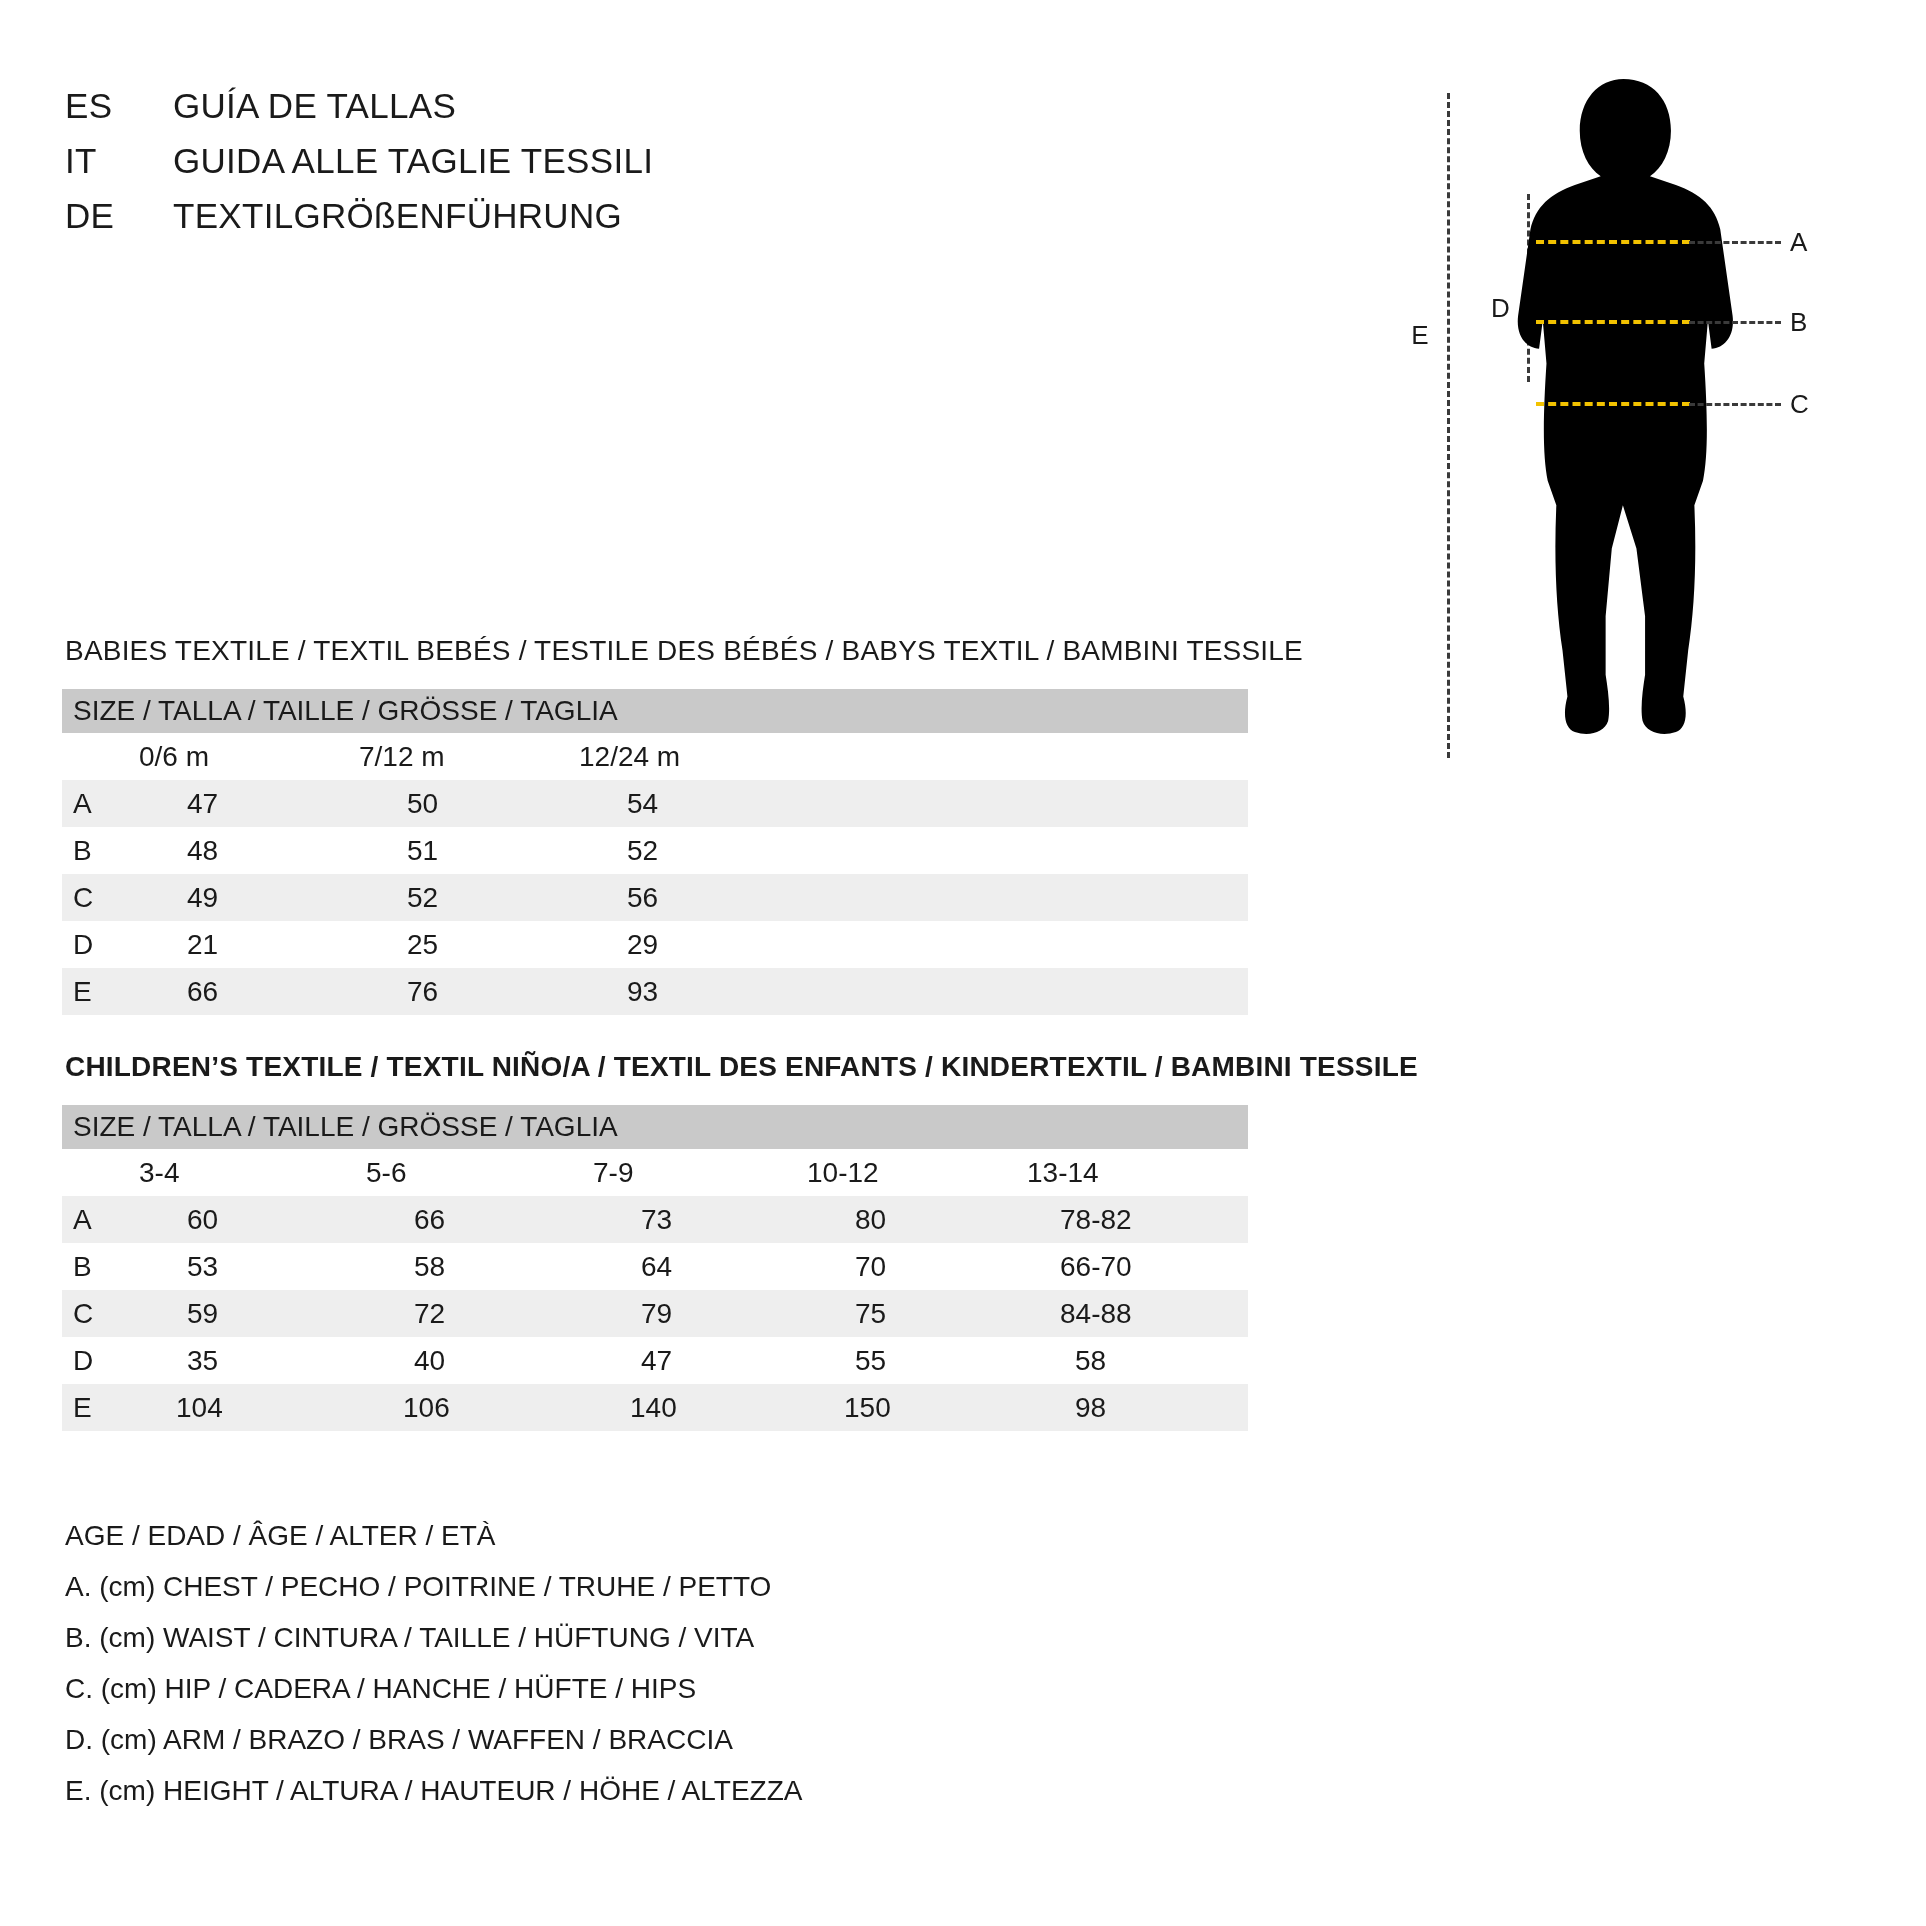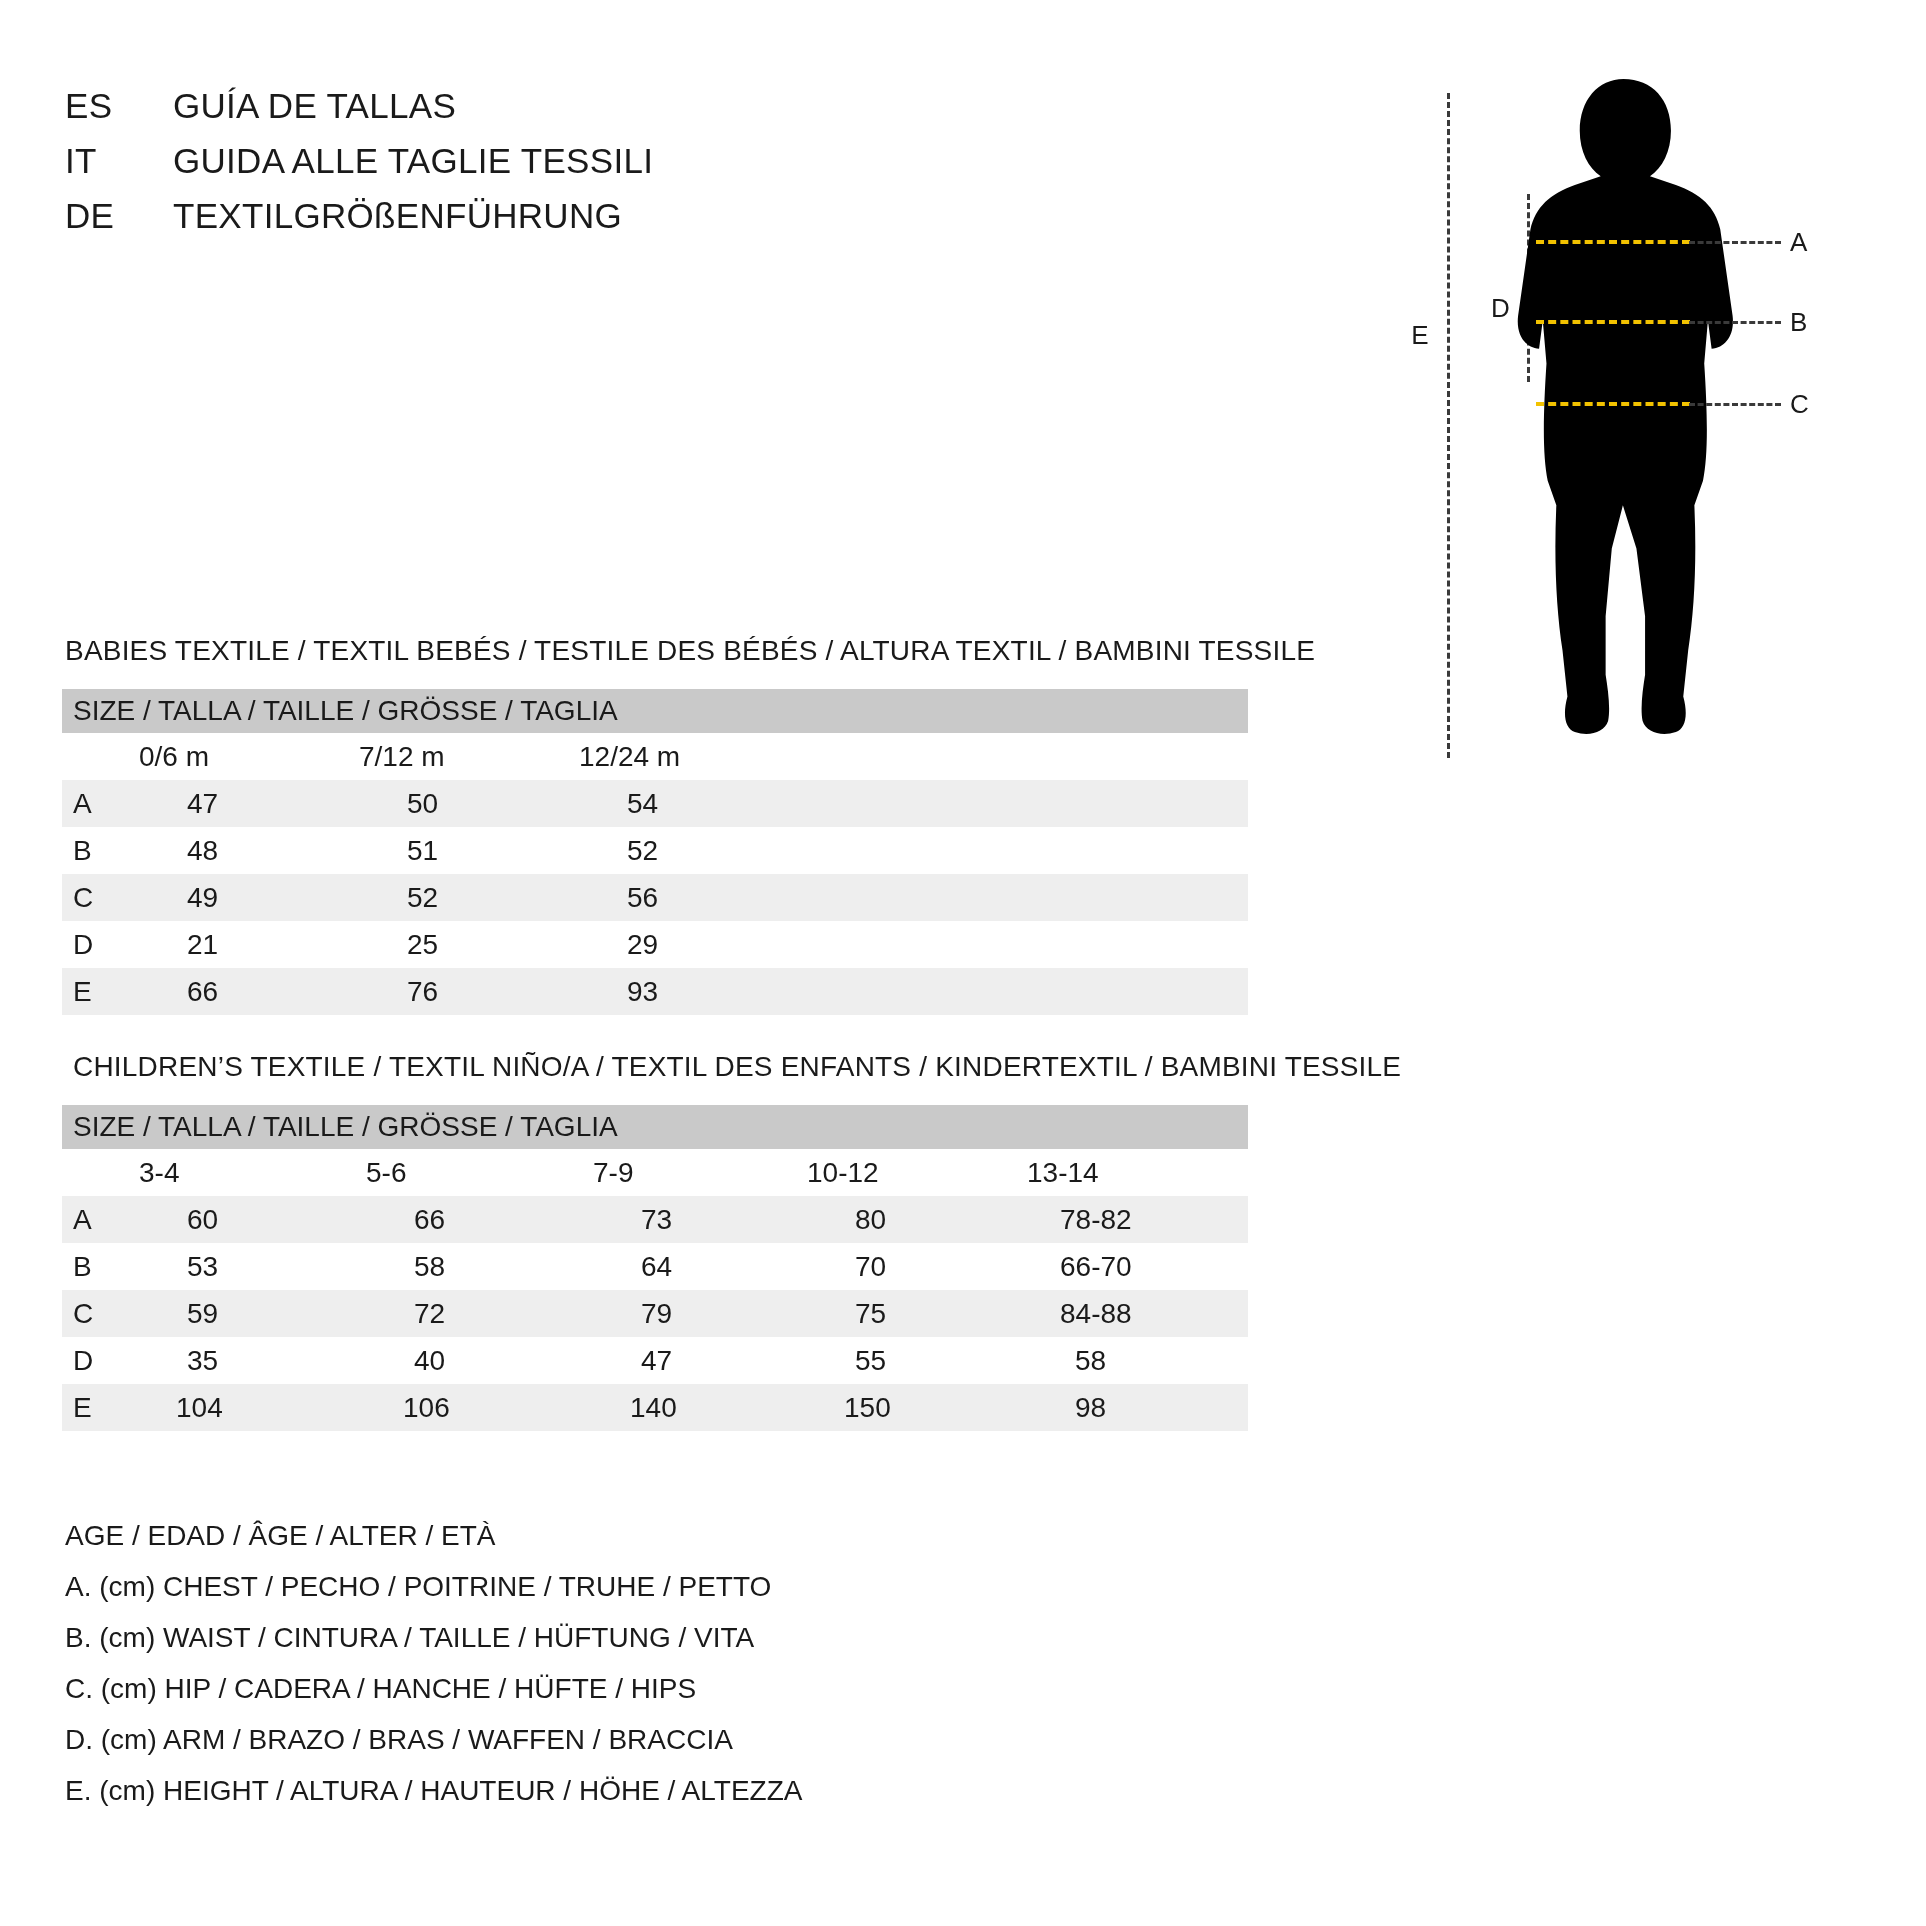--- a/index.html
+++ b/index.html
@@ -219,21 +219,21 @@
 
     <div class="dash-h" style="left:137px; top:246px; width:154px;"></div>
     <div class="dash-h dark" style="left:290px; top:247px; width:92px;"></div>
     <span class="fig-label" style="left:391px; top:233px;">B</span>
 
     <div class="dash-h" style="left:137px; top:328px; width:154px;"></div>
     <div class="dash-h dark" style="left:290px; top:329px; width:92px;"></div>
     <span class="fig-label" style="left:391px; top:315px;">C</span>
   </div>
 
-  <div class="section-title" style="left:65px; top:635px;">BABIES TEXTILE / TEXTIL BEBÉS / TESTILE DES BÉBÉS / ALTURA TEXTIL / BAMBINI TESSILE</div>
+  <div class="section-title" style="left:65px; top:635px;">BABIES TEXTILE / TEXTIL BEBÉS / TESTILE DES BÉBÉS / BABYS TEXTIL / BAMBINI TESSILE</div>
 
   <table class="size-table" style="left:62px; top:689px; width:1186px;">
     <tbody>
         <tr class="hdr-band">
       <td colspan="4">SIZE / TALLA / TAILLE / GRÖSSE / TAGLIA</td>
     </tr>
     <tr class="sub-row">
       <td class="rowlab"></td>
       <td style="width:209px">0/6 m</td>
       <td style="width:209px">7/12 m</td>
@@ -265,21 +265,21 @@
     </tr>
     <tr class="data-row shade">
       <td class="rowlab">E</td>
       <td style="padding-left:59px">66</td>
       <td style="padding-left:59px">76</td>
       <td style="padding-left:59px">93</td>
     </tr>
   </tbody>
     </table>
 
-  <div class="section-title" style="left:73px; top:1051px;">CHILDREN’S TEXTILE / TEXTIL NIÑO/A / TEXTIL DES ENFANTS / KINDERTEXTIL / BAMBINI TESSILE</div>
+  <div class="section-title" style="left:65px; top:1051px;font-weight:bold;">CHILDREN’S TEXTILE / TEXTIL NIÑO/A / TEXTIL DES ENFANTS / KINDERTEXTIL / BAMBINI TESSILE</div>
 
   <table class="size-table" style="left:62px; top:1105px; width:1186px;">
     <tbody>
         <tr class="hdr-band">
       <td colspan="6">SIZE / TALLA / TAILLE / GRÖSSE / TAGLIA</td>
     </tr>
     <tr class="sub-row">
       <td class="rowlab"></td>
       <td style="width:216px">3-4</td>
       <td style="width:216px">5-6</td>

